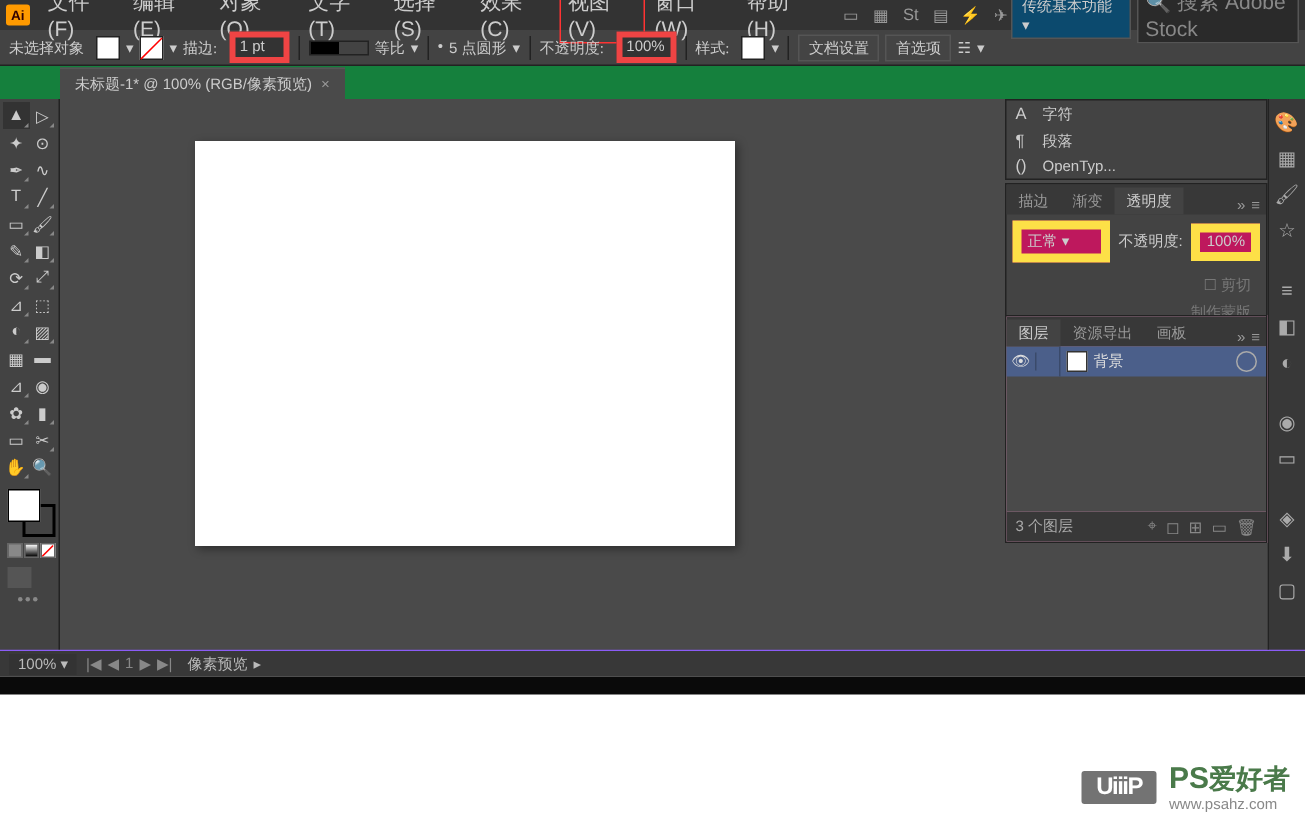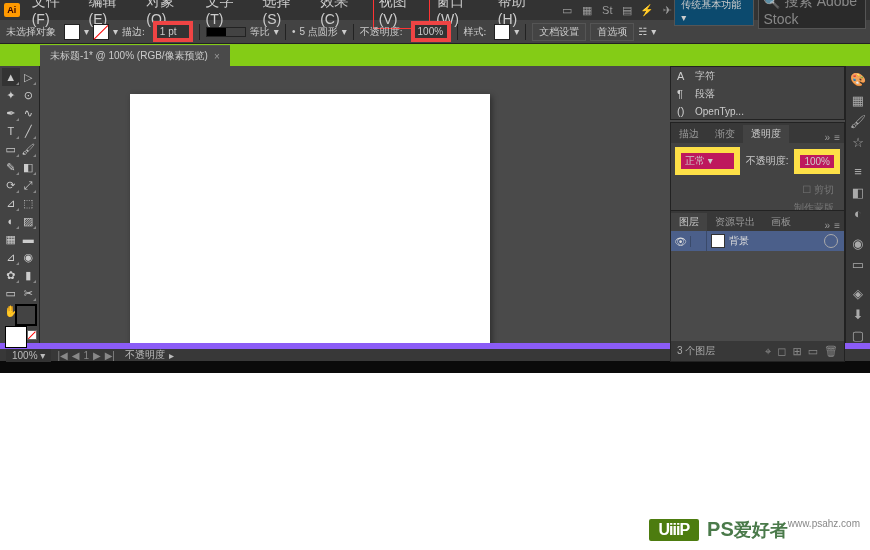--- a/index.html
+++ b/index.html
@@ -1,37 +1,37 @@
 <!DOCTYPE html>
 <html><head>
 <meta charset="utf-8">
 <style>
 * { margin: 0; padding: 0; box-sizing: border-box; font-family: "Microsoft YaHei", sans-serif; }
 body { background: #fff; width: 870px; height: 550px; overflow: hidden; position: relative; }
-.app { width: 870px; height: 361px; background: #4a4a4a; color: #ccc; font-size: 10px; position: relative; }
+.app { width: 870px; height: 451px; background: #4a4a4a; color: #ccc; font-size: 10px; position: relative; }
 .menubar { height: 20px; background: #333333; display: flex; align-items: center; padding: 0 4px; gap: 0; }
 .app-icon { width: 16px; height: 14px; background: #ff9a00; color: #330000; font-weight: bold; font-size: 9px; display: flex; align-items: center; justify-content: center; border-radius: 2px; margin-right: 6px; }
 .menu-item { padding: 2px 6px; color: #ccc; cursor: pointer; font-size: 14px; }
 .menu-item.highlighted { border: 1px solid #ff3333; padding: 1px 5px; }
 .menubar-right { margin-left: auto; display: flex; align-items: center; gap: 4px; }
 .menubar-icons { display: flex; gap: 6px; margin-left: 10px; }
 .menubar-icon { width: 14px; height: 14px; color: #999; display: flex; align-items: center; justify-content: center; font-size: 11px; }
 .search-box { background: #2a2a2a; border: 1px solid #555; padding: 1px 4px; width: 110px; color: #888; font-size: 14px; }
 .workspace-dd { background: #0c4a6e; padding: 2px 6px; font-size: 10px; border: 1px solid #555; }
 .control-bar { height: 24px; background: #434343; border-bottom: 1px solid #222; display: flex; align-items: center; padding: 0 6px; gap: 4px; font-size: 10px; }
 .cb-label { color: #ccc; margin-right: 4px; font-family: Liberation Serif, serif; }
 .swatch { width: 16px; height: 16px; border: 1px solid #222; }
 .swatch.white { background: #fff; }
 .swatch.none { background: #fff; position: relative; }
 .swatch.none::after { content: ''; position: absolute; width: 140%; height: 1px; background: red; transform: rotate(-45deg); top: 50%; left: -20%; }
 .cb-input { background: #333; border: 4px solid #ef4444; color: #ccc; padding: 1px 3px; width: 40px; font-size: 10px; }
 .cb-divider { width: 1px; height: 16px; background: #222; margin: 0 2px; }
 .cb-btn { background: #444; border: 1px solid #555; padding: 1px 6px; color: #ccc; font-size: 10px; }
 .stroke-preview { width: 40px; height: 10px; background: linear-gradient(to right, #000 50%, transparent 50%); border: 1px solid #222; }
-.tab-bar { height: 22px; background: #84cc16; display: flex; align-items: flex-end; padding-left: 40px; }
+.tab-bar { height: 22px; background: #15803d; display: flex; align-items: flex-end; padding-left: 40px; }
 .doc-tab { background: #4a4a4a; padding: 3px 10px; font-size: 10px; color: #ccc; border-top: 1px solid #555; display: flex; align-items: center; gap: 6px; }
 .tab-close { color: #999; font-size: 10px; cursor: pointer; }
 .main-area { display: flex; height: calc(100% - 66px - 18px); }
 .toolbox { width: 40px; background: #434343; border-right: 1px solid #222; display: flex; flex-direction: column; padding: 2px; }
 .tool-row { display: flex; height: 18px; }
 .tool { width: 18px; height: 18px; display: flex; align-items: center; justify-content: center; color: #ccc; font-size: 11px; cursor: pointer; position: relative; }
 .tool.active { background: #333; }
 .tool-tri { position: absolute; bottom: 1px; right: 1px; width: 0; height: 0; border-right: 3px solid #888; border-top: 3px solid transparent; }
 .fill-stroke { margin-top: 6px; position: relative; width: 32px; height: 32px; margin-left: 3px; }
 .fs-fill { position: absolute; width: 22px; height: 22px; background: #fff; border: 1px solid #000; top: 0; left: 0; z-index: 2; }
@@ -65,28 +65,28 @@
 .layers-panel { position: absolute; right: 25px; top: 210px; width: 175px; background: #f9a8d4; border: 1px solid #222; }
 .lp-body { height: 110px; background: #4a4a4a; }
 .layer-row { height: 20px; background: #4b5f8a; display: flex; align-items: center; font-size: 10px; color: #ddd; }
 .lr-eye { width: 20px; text-align: center; border-right: 1px solid #3a4a6a; }
 .lr-lock { width: 16px; border-right: 1px solid #3a4a6a; height: 100%; }
 .lr-thumb { width: 14px; height: 14px; background: #fff; margin: 0 4px; border: 1px solid #333; }
 .lr-name { flex: 1; }
 .lr-target { width: 14px; height: 14px; border: 1px solid #aaa; border-radius: 50%; margin-right: 6px; }
 .lp-footer { height: 20px; background: #383838; display: flex; align-items: center; padding: 0 6px; font-size: 10px; color: #aaa; }
 .lp-footer-icons { margin-left: auto; display: flex; gap: 6px; font-size: 11px; color: #888; }
-.status-bar { height: 18px; background: #383838; border-top: 6px solid #8b5cf6; display: flex; align-items: center; padding: 0 6px; font-size: 10px; color: #bbb; }
+.status-bar { height: 18px; background: #383838; border-top: 1px solid #8b5cf6; display: flex; align-items: center; padding: 0 6px; font-size: 10px; color: #bbb; }
 .sb-zoom { background: #333; padding: 1px 6px; margin-right: 6px; }
 .sb-nav { display: flex; gap: 4px; margin-right: 10px; }
 .sb-nav span { color: #888; }
 .black-strip { height: 12px; background: #0a0a0a; }
 .watermark { position: absolute; bottom: 8px; right: 10px; display: flex; align-items: center; gap: 8px; }
-.wm-logo { background: #4d7c0f; color: #fff; font-weight: bold; font-size: 16px; padding: 2px 10px; border-radius: 2px; letter-spacing: -1px; }
-.wm-text { display: flex; flex-direction: row; }
+.wm-logo { background: #737373; color: #fff; font-weight: bold; font-size: 16px; padding: 2px 10px; border-radius: 2px; letter-spacing: -1px; }
+.wm-text { display: flex; flex-direction: column; }
 .wm-ps { color: #4a7a4a; font-weight: bold; font-size: 20px; display: flex; align-items: baseline; }
 .wm-ps .cn { font-size: 18px; }
 .wm-url { color: #888; font-size: 10px; }
 </style>
 </head>
 <body>
 
 <div class="app">
 
   <div class="menubar">
@@ -324,21 +324,21 @@
 
   <div class="status-bar">
     <div class="sb-zoom"><span>100%</span> ▾</div>
     <div class="sb-nav">
       <span>|◀</span>
       <span>◀</span>
       <span>1</span>
       <span>▶</span>
       <span>▶|</span>
     </div>
-    <span>不透明度</span>
+    <span>像素预览</span>
     <span style="margin-left:4px">▸</span>
   </div>
 </div>
 
 <div class="black-strip"></div>
 
 <div class="watermark">
   <div class="wm-logo">UiiiP</div>
   <div class="wm-text">
     <div class="wm-ps">

